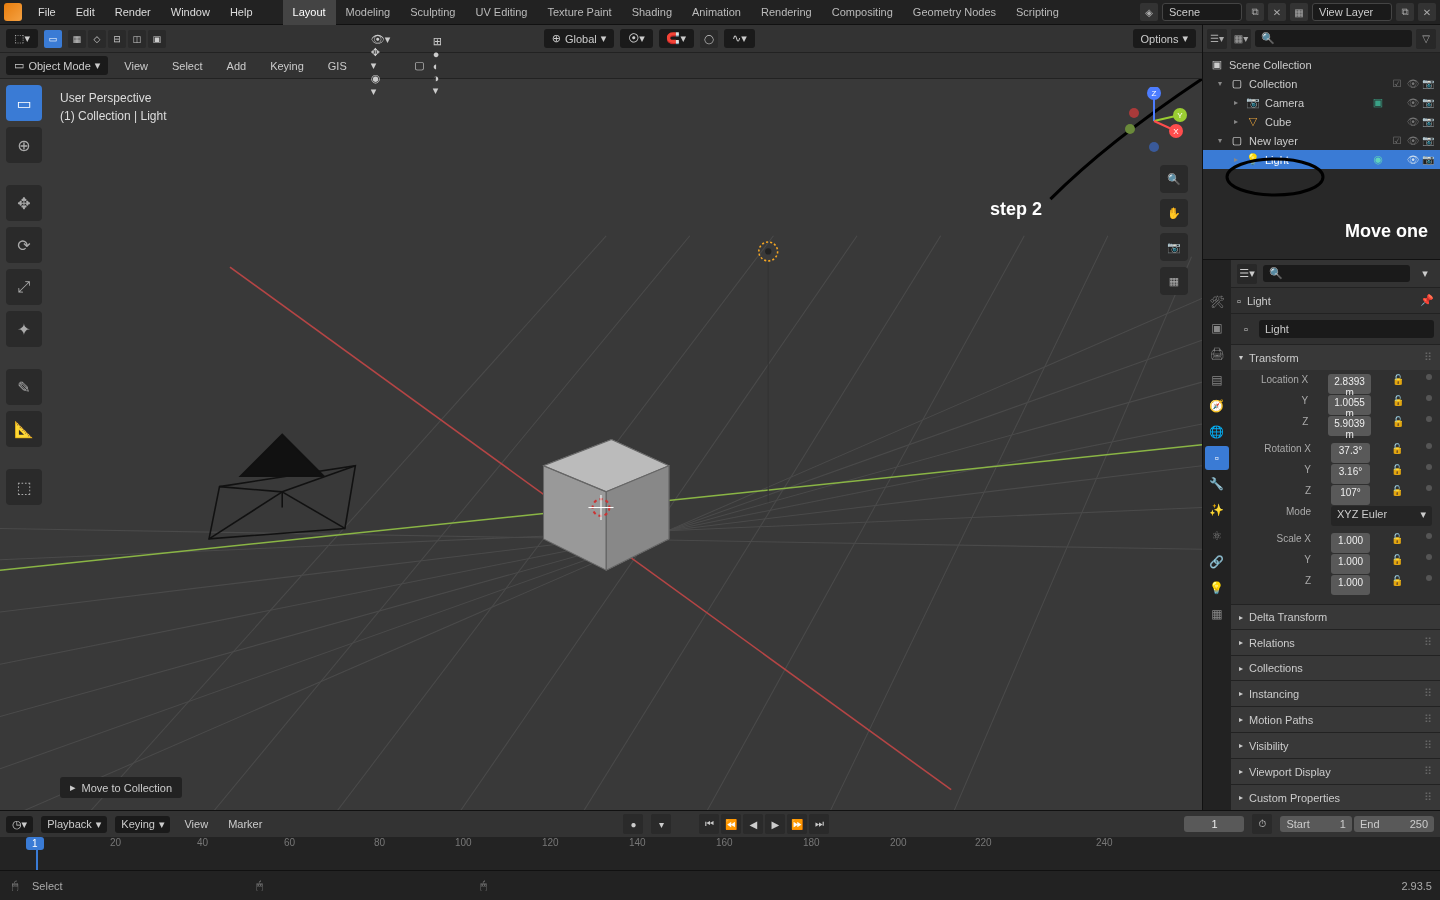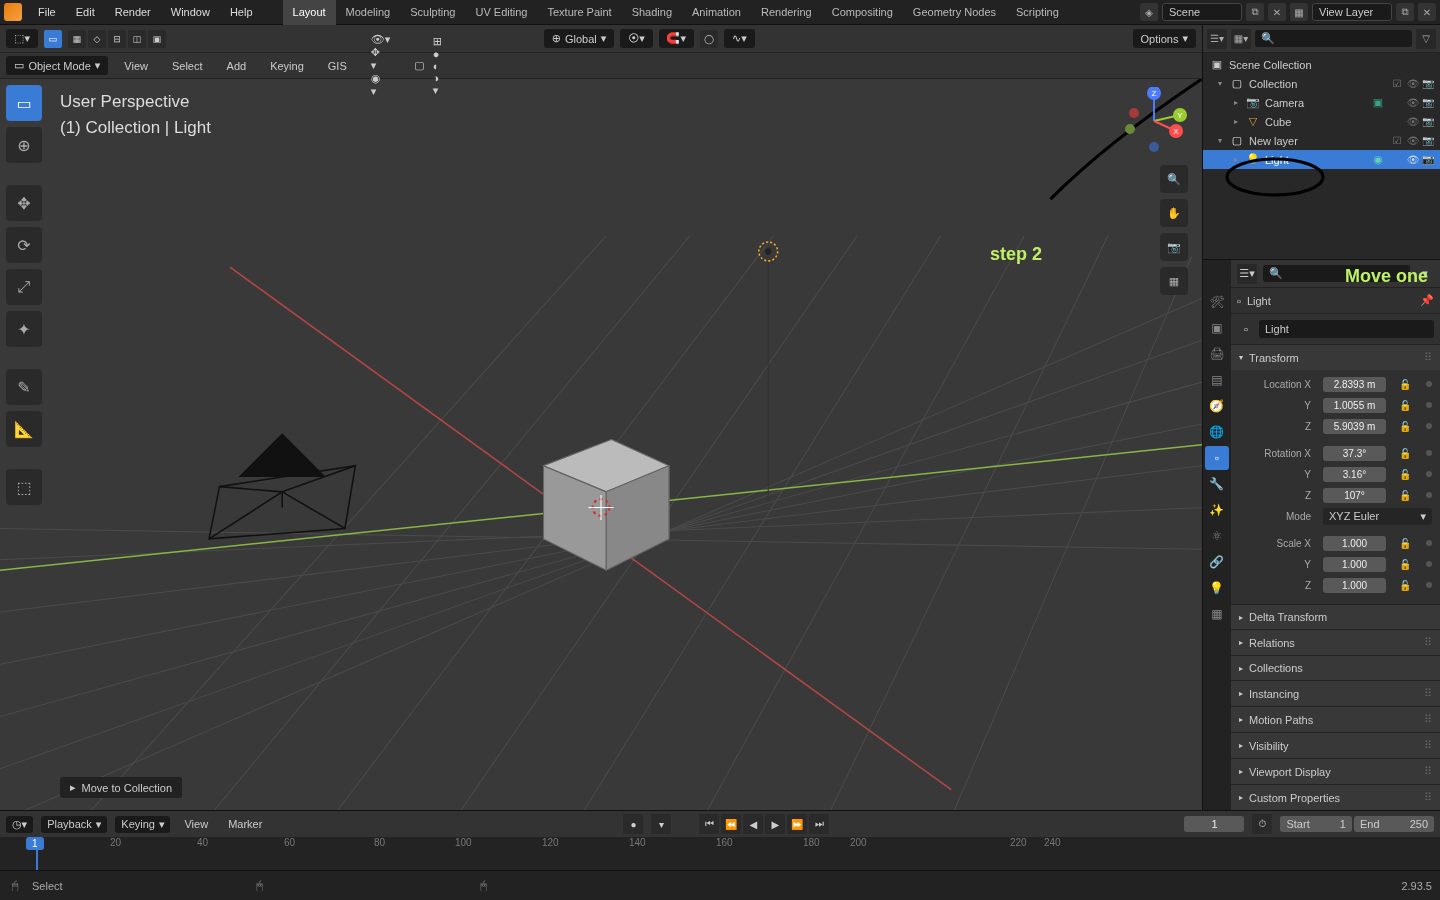--- a/index.html
+++ b/index.html
@@ -23,21 +23,21 @@
 .vp-header .iconset { display:flex; gap:2px; }
 .vp-header .ib { width:18px;height:18px;background:#2a2a2a;border-radius:2px;display:flex;align-items:center;justify-content:center;font-size:9px; }
 .vp-header .ib.on { background:#3a7bd5; color:#fff; }
 .vp-header .spacer { flex:1; }
 .vp-subheader { height: 26px; background: #333; display: flex; align-items: center; padding: 0 6px; gap: 8px; border-bottom:1px solid #222; }
 .vp-subheader .mode { background:#1a1a1a; padding:3px 8px; border-radius:3px; display:flex;align-items:center;gap:4px; }
 .vp-subheader .mitem { padding: 3px 8px; color:#ccc; cursor:pointer; }
 
 .viewport { flex:1; position:relative; overflow:hidden; }
 .viewport svg { position:absolute; inset:0; }
-.vp-info { position:absolute; top:10px; left:60px; color:#ddd; font-size:17px; line-height:1.5; }
+.vp-info { position:absolute; top:10px; left:60px; color:#ddd; font-size:12px; line-height:1.5; }
 .vp-gizmo { position:absolute; top:8px; right:14px; width:68px; height:68px; }
 .vp-sidetools { position:absolute; top:86px; right:14px; display:flex; flex-direction:column; gap:6px; }
 .vp-sidetools .sb { width:28px;height:28px;background:#2a2a2a;border-radius:4px;display:flex;align-items:center;justify-content:center;color:#aaa; }
 .vp-lefttools { position:absolute; top:6px; left:6px; display:flex; flex-direction:column; gap:6px; }
 .vp-lefttools .tb { width:36px;height:36px;background:#2a2a2a;border-radius:4px;display:flex;align-items:center;justify-content:center;color:#aaa;font-size:16px; }
 .vp-lefttools .tb.active { background:#3a7bd5;color:#fff; }
 .vp-lefttools .gap { height:10px; }
 .vp-hint { position:absolute; bottom:12px; left:60px; background:#222; padding:4px 10px; border-radius:3px; display:flex;align-items:center;gap:6px; }
 
 
@@ -66,21 +66,21 @@
 .props-head .search { flex:1; background:#1a1a1a; border-radius:3px; padding:2px 6px; color:#888; }
 .props-crumb { padding:6px; display:flex;align-items:center;gap:6px; border-bottom:1px solid #222; }
 .props-crumb .pin { margin-left:auto; color:#666; }
 .props-name { padding:6px; display:flex; gap:4px; }
 .props-name .nf { flex:1; background:#1a1a1a; border-radius:3px; padding:3px 6px; }
 .panel { border-top:1px solid #222; }
 .panel-head { padding:6px 8px; display:flex; align-items:center; gap:6px; background:#383838; cursor:pointer; }
 .panel-head .tri { font-size:8px; }
 .panel-head .dots { margin-left:auto; color:#666; }
 .panel-body { padding:4px 8px 8px; }
-.prop-row { display:flex; align-items:center; height:20px; gap:12px; margin-bottom:1px; }
+.prop-row { display:flex; height:20px; gap:20px; margin-bottom:1px; }
 .prop-row .plabel { width:72px; text-align:right; color:#aaa; font-size:10px; }
 .prop-row .pval { flex:1; background:#595959; border-radius:3px; padding:2px 6px; text-align:center; color:#eee; font-size:10px; }
 .prop-row .picn { width:16px; color:#888; text-align:center; font-size:10px; }
 .prop-row .pdot { width:6px;height:6px;border-radius:50%;background:#555; }
 .prop-row .pselect { flex:1; background:#252525; border-radius:3px; padding:2px 6px; display:flex; justify-content:space-between; }
 
 
 .timeline { height:60px; background:#2b2b2b; border-top:1px solid #111; display:flex; flex-direction:column; }
 .tl-head { height:26px; background:#333; display:flex; align-items:center; padding:0 6px; gap:8px; }
 .tl-head .dd { background:#1a1a1a; padding:2px 6px; border-radius:3px; display:flex; gap:4px; align-items:center; }
@@ -95,21 +95,21 @@
 .tl-track { flex:1; position:relative; background:#232323; }
 .tl-track .ruler { position:absolute; inset:0;padding-left:10px; }
 .tl-track .tick { position:absolute; top:0; font-size:10px; color:#777; }
 .tl-track .playhead { position:absolute; top:0; bottom:0; width:2px; background:#3a7bd5; }
 .tl-track .playhead .num { position:absolute; top:0; left:-10px; background:#3a7bd5; color:#fff; padding:1px 6px; border-radius:3px; font-size:10px; }
 
 .statusbar { height:30px; background:#222; display:flex; align-items:center; padding:0 8px; gap:10px; font-size:11px; color:#aaa; border-top:1px solid #111; }
 .statusbar .spacer { flex:1; }
 .statusbar .sicon { width:14px;height:14px; display:flex;align-items:center;justify-content:center; }
 
-.annotation { position:absolute; color:#bef264; font-weight:600; font-size:18px; pointer-events:none; font-family: Arial, sans-serif; margin-top: 45px; }
+.annotation { position:absolute; color:#ffffff; font-weight:600; font-size:18px; pointer-events:none; font-family: Arial, sans-serif; }
 </style>
 </head>
 <body>
 
 <div class="topbar">
   <div class="logo"></div>
   <div class="menu-item">File</div>
   <div class="menu-item">Edit</div>
   <div class="menu-item">Render</div>
   <div class="menu-item">Window</div>
@@ -588,23 +588,23 @@
     <div class="ruler">
       <div class="tick" style="left:110px">20</div>
       <div class="tick" style="left:197px">40</div>
       <div class="tick" style="left:284px">60</div>
       <div class="tick" style="left:374px">80</div>
       <div class="tick" style="left:455px">100</div>
       <div class="tick" style="left:542px">120</div>
       <div class="tick" style="left:629px">140</div>
       <div class="tick" style="left:716px">160</div>
       <div class="tick" style="left:803px">180</div>
-      <div class="tick" style="left:850px">200</div>
-      <div class="tick" style="left:1010px">220</div>
-      <div class="tick" style="left:1044px">240</div>
+      <div class="tick" style="left:890px">200</div>
+      <div class="tick" style="left:975px">220</div>
+      <div class="tick" style="left:1096px">240</div>
     </div>
   </div>
 </div>
 
 <div class="statusbar">
   <span class="sicon">🖱</span>
   <span>Select</span>
   <span class="sicon" style="margin-left:180px">🖱</span>
   <span class="sicon" style="margin-left:200px">🖱</span>
   <span class="spacer"></span>

